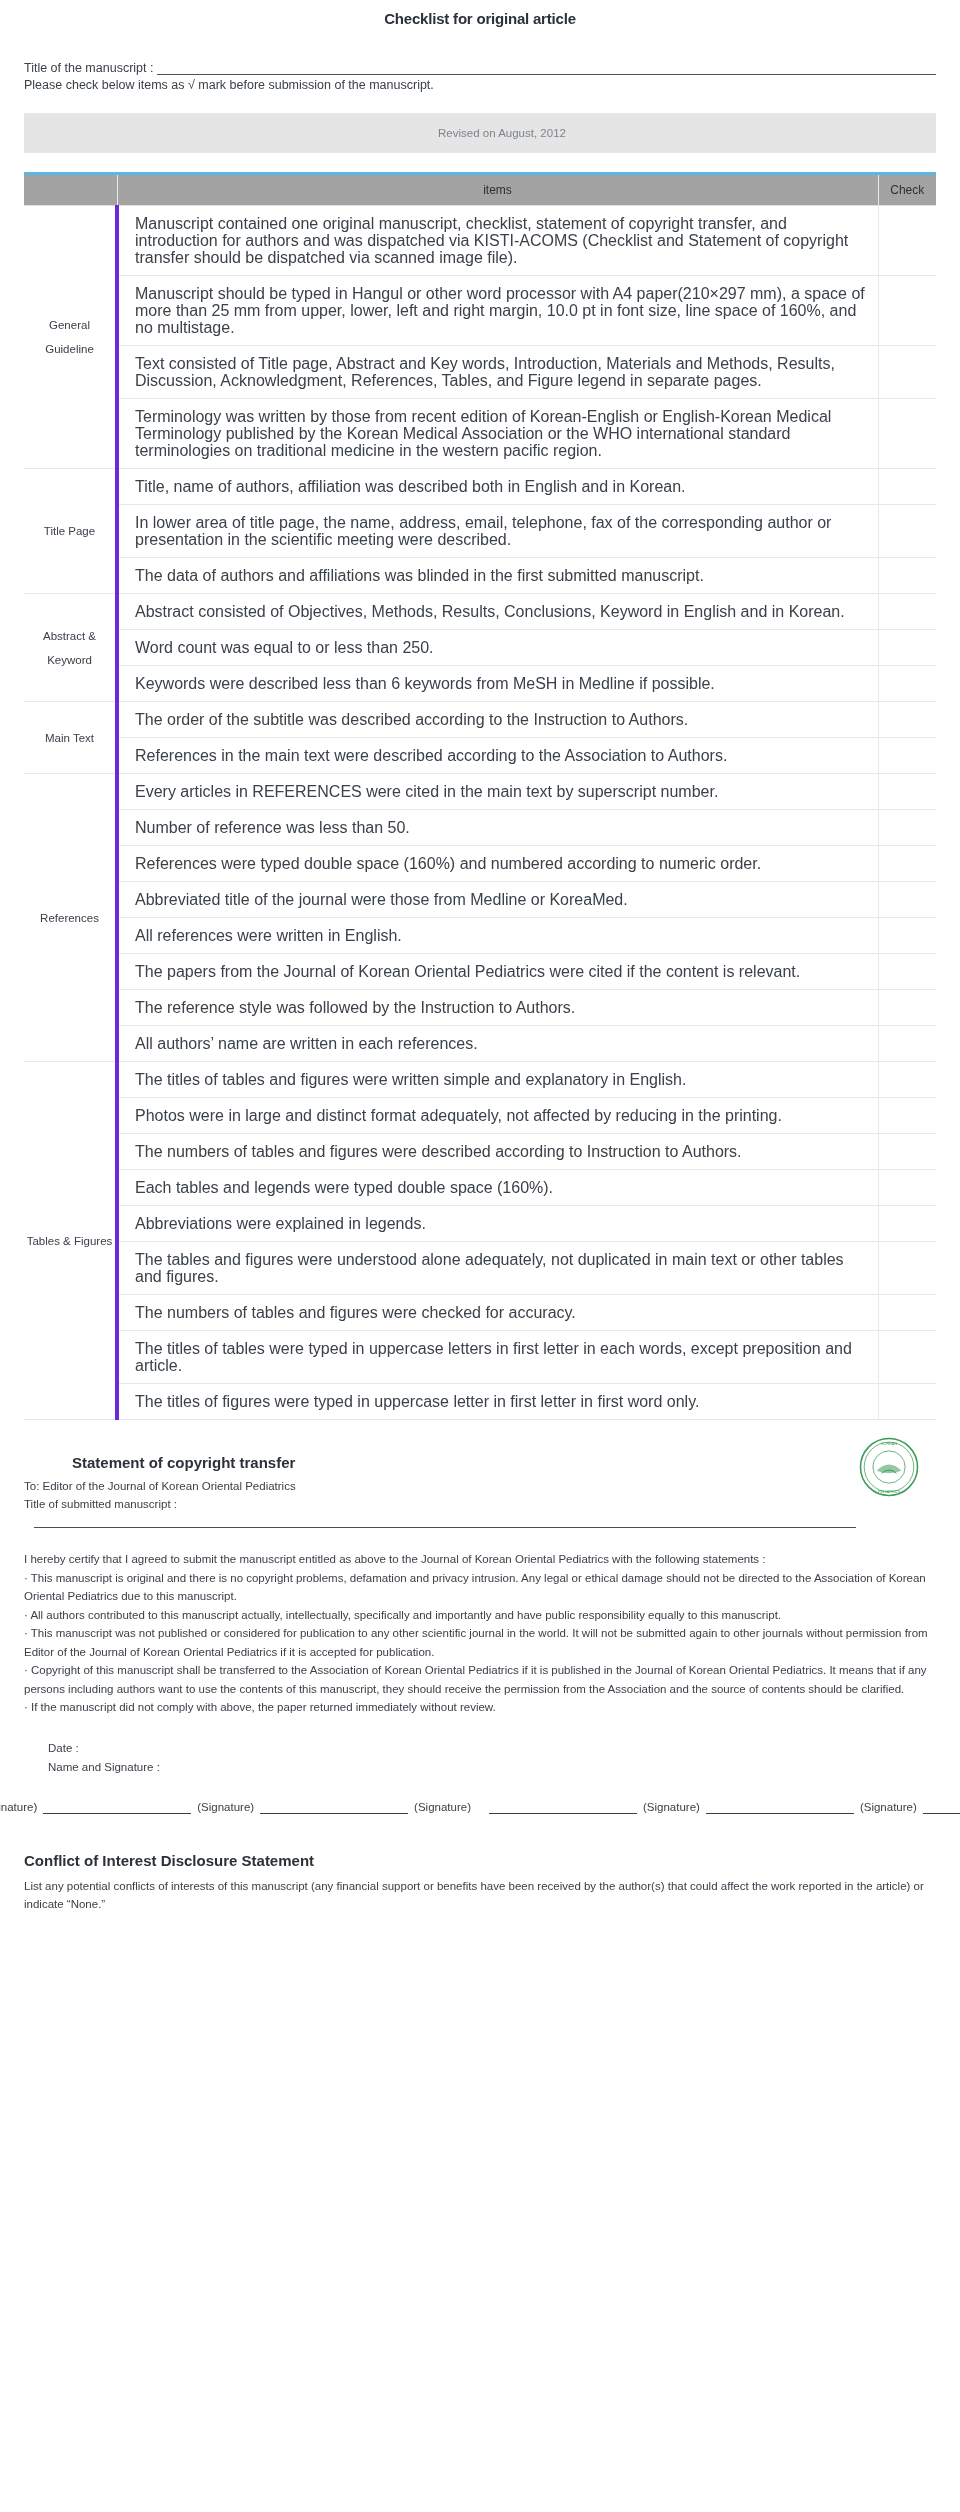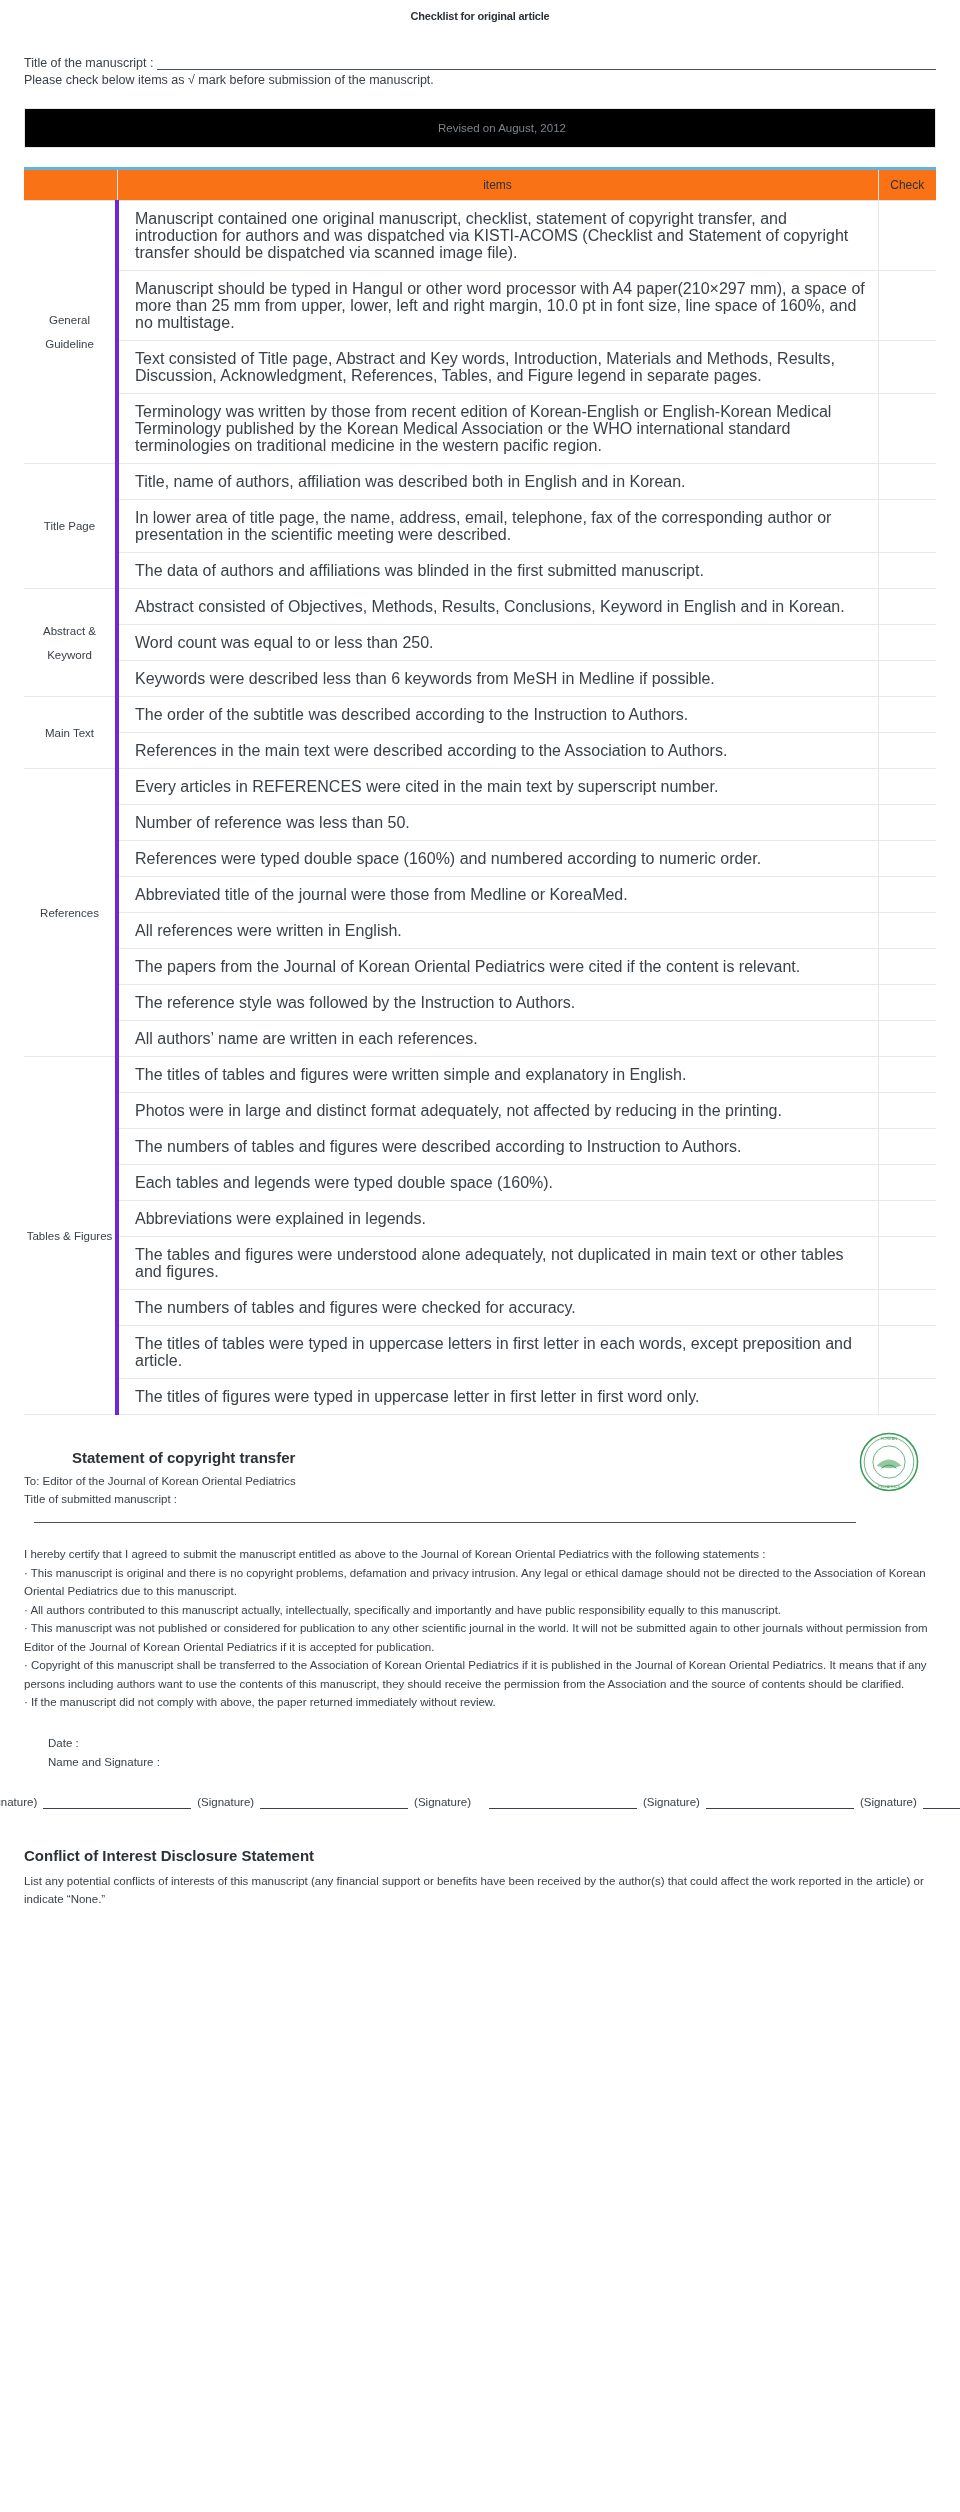--- a/index.html
+++ b/index.html
@@ -17,21 +17,21 @@
   }
   .page {
     width: 960px;
     padding: 0;
     position: relative;
   }
 
   
   .doc-title {
     text-align: center;
-    font-size: 11px;
+    font-size: 15px;
     font-weight: bold;
     color: #2b3138;
     padding-top: 10px;
     letter-spacing: -0.2px;
   }
 
   
   .intro-block {
     margin-top: 34px;
     padding: 0 24px 0 24px;
@@ -52,21 +52,21 @@
     flex: 1;
     border-bottom: 1px solid #4a5158;
     height: 14px;
     margin-left: 4px;
   }
 
   
   .revised-bar {
     margin: 18px 24px 0 24px;
     border: 1px solid #e4e6e8;
-    background: #000000;
+    background: #e5e5e5;
     height: 40px;
     display: flex;
     align-items: center;
     justify-content: center;
     padding-left: 44px;
   }
   .revised-bar span {
     font-size: 11.5px;
     color: #7c848c;
   }
@@ -80,21 +80,21 @@
     border-collapse: collapse;
     table-layout: fixed;
     border-top: 3px solid #5bb7e0;
   }
   table.checklist th,
   table.checklist td {
     border-bottom: 1px solid #e6e8ea;
     vertical-align: middle;
   }
   table.checklist thead th {
-    background: #f97316;
+    background: #a3a3a3;
     font-size: 12px;
     font-weight: normal;
     color: #2b3138;
     height: 32px;
     text-align: center;
     border-bottom: 1px solid #e0e2e4;
   }
   th.col-cat   { width: 93px; border-right: 1px solid #e6e8ea; }
   th.col-items { width: auto;  border-right: 1px solid #e6e8ea; }
   th.col-check { width: 58px; }

